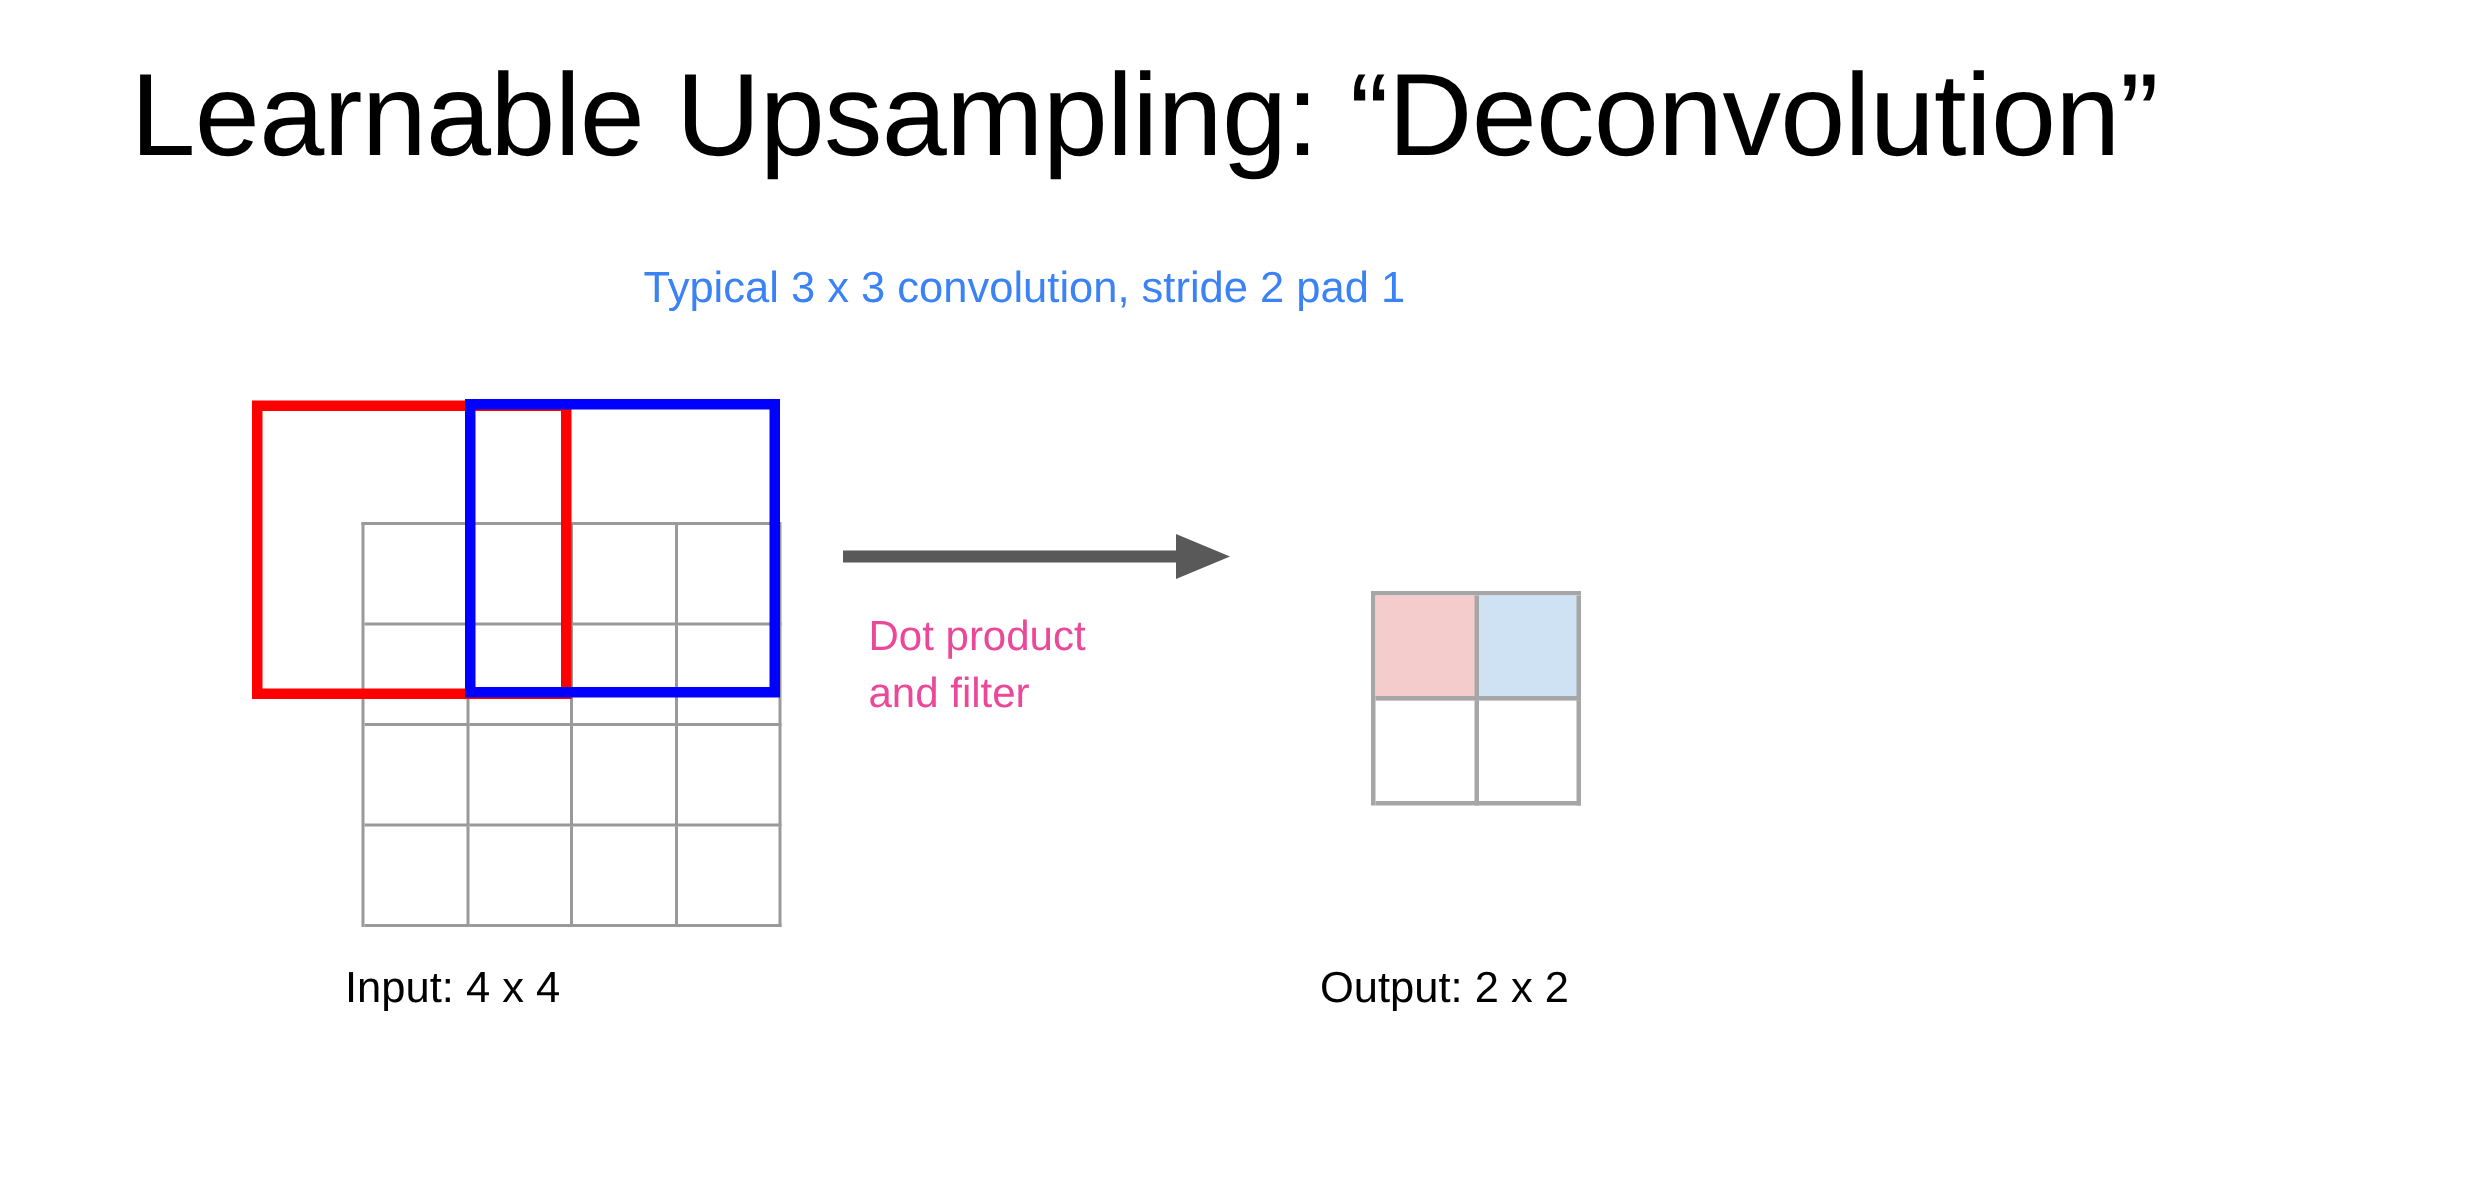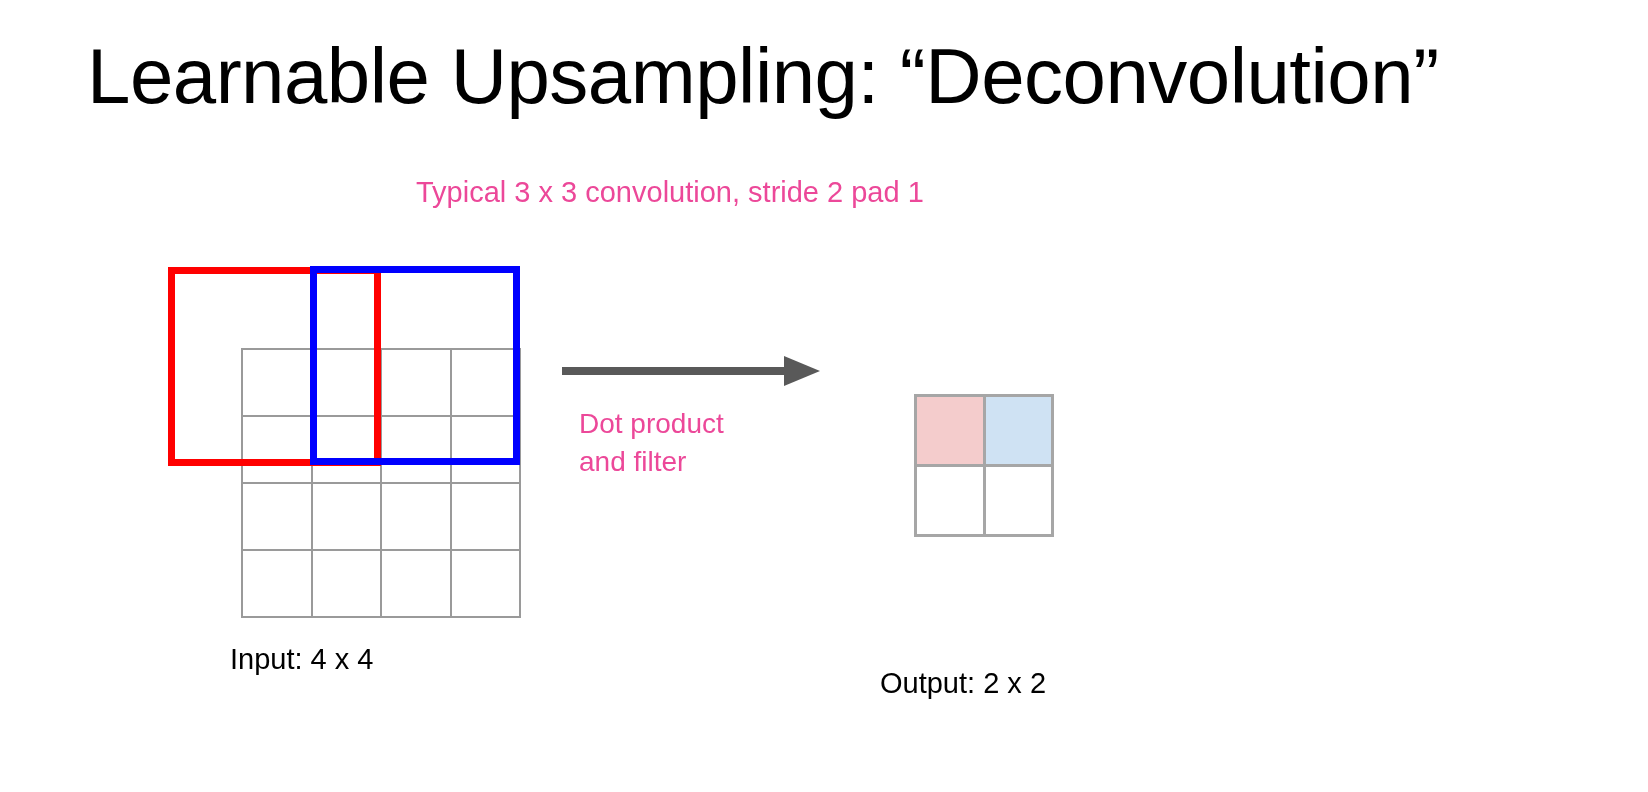--- a/index.html
+++ b/index.html
@@ -26,26 +26,26 @@
     font-size: 78px;
     line-height: 96px;
     font-weight: 400;
     letter-spacing: -0.5px;
     color: #000000;
     white-space: nowrap;
     margin-left: 27px;
   }
   #slide-subtitle {
     position: absolute;
-    left: 416px;
+    left: 429px;
     top: 172px;
     font-size: 29px;
     line-height: 40px;
     font-weight: 400;
-    color: #ec4899;
+    color: #3b82f6;
     white-space: nowrap;
   }
 
   
   #input-grid {
     position: absolute;
     left: 241px;
     top: 348px;
     width: 278px;
     height: 268px;
@@ -137,21 +137,20 @@
   }
   #input-label {
     left: 230px;
     top: 640px;
     width: 310px;
   }
   #output-label {
     left: 880px;
     top: 640px;
     width: 310px;
-    margin-top: 24px;
   }
 </style>
 </head>
 <body>
 
 <div id="slide">
 
   <div id="slide-title">Learnable Upsampling: “Deconvolution”</div>
 
   <div id="slide-subtitle">Typical 3 x 3 convolution, stride 2 pad 1</div>

